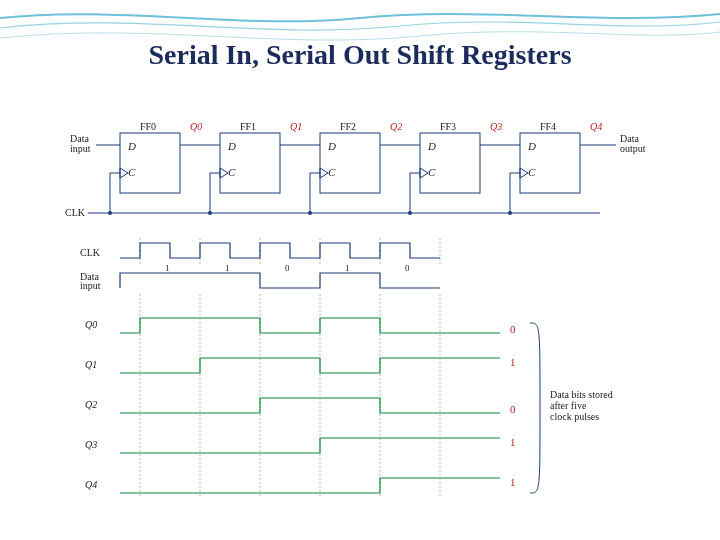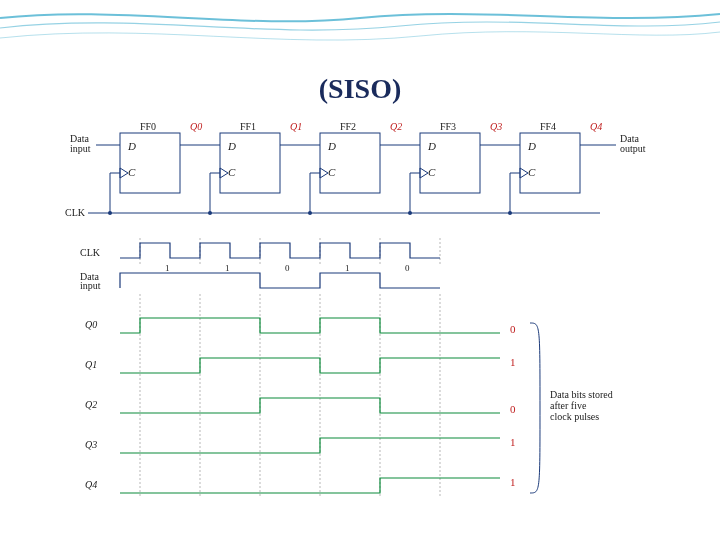--- a/index.html
+++ b/index.html
@@ -51,22 +51,21 @@
 </head>
 <body>
 
 <svg class="wave-decoration" viewBox="0 0 720 80">
   <path d="M0,18 C120,5 240,30 360,18 C480,6 600,26 720,14" stroke="#2ea5c9" stroke-width="2" fill="none" opacity="0.7"></path>
   <path d="M0,28 C140,12 260,40 400,26 C520,14 620,34 720,22" stroke="#2ea5c9" stroke-width="1.2" fill="none" opacity="0.5"></path>
   <path d="M0,38 C150,22 280,50 420,36 C540,24 640,42 720,32" stroke="#2ea5c9" stroke-width="1" fill="none" opacity="0.35"></path>
 </svg>
 
 <div class="title">
-  <br>
-  <span>(SISO)</span>
+  <span>Serial In, Serial Out Shift Registers</span><br>
 </div>
 
 <div class="diagram-area">
 <svg class="diagram-svg" viewBox="0 0 600 400">
 
   <g>
 
     <g>
       <rect class="ff-box" x="60" y="15" width="60" height="60"></rect>
       <text class="label-serif label-italic" x="68" y="32" font-size="11">D</text>

